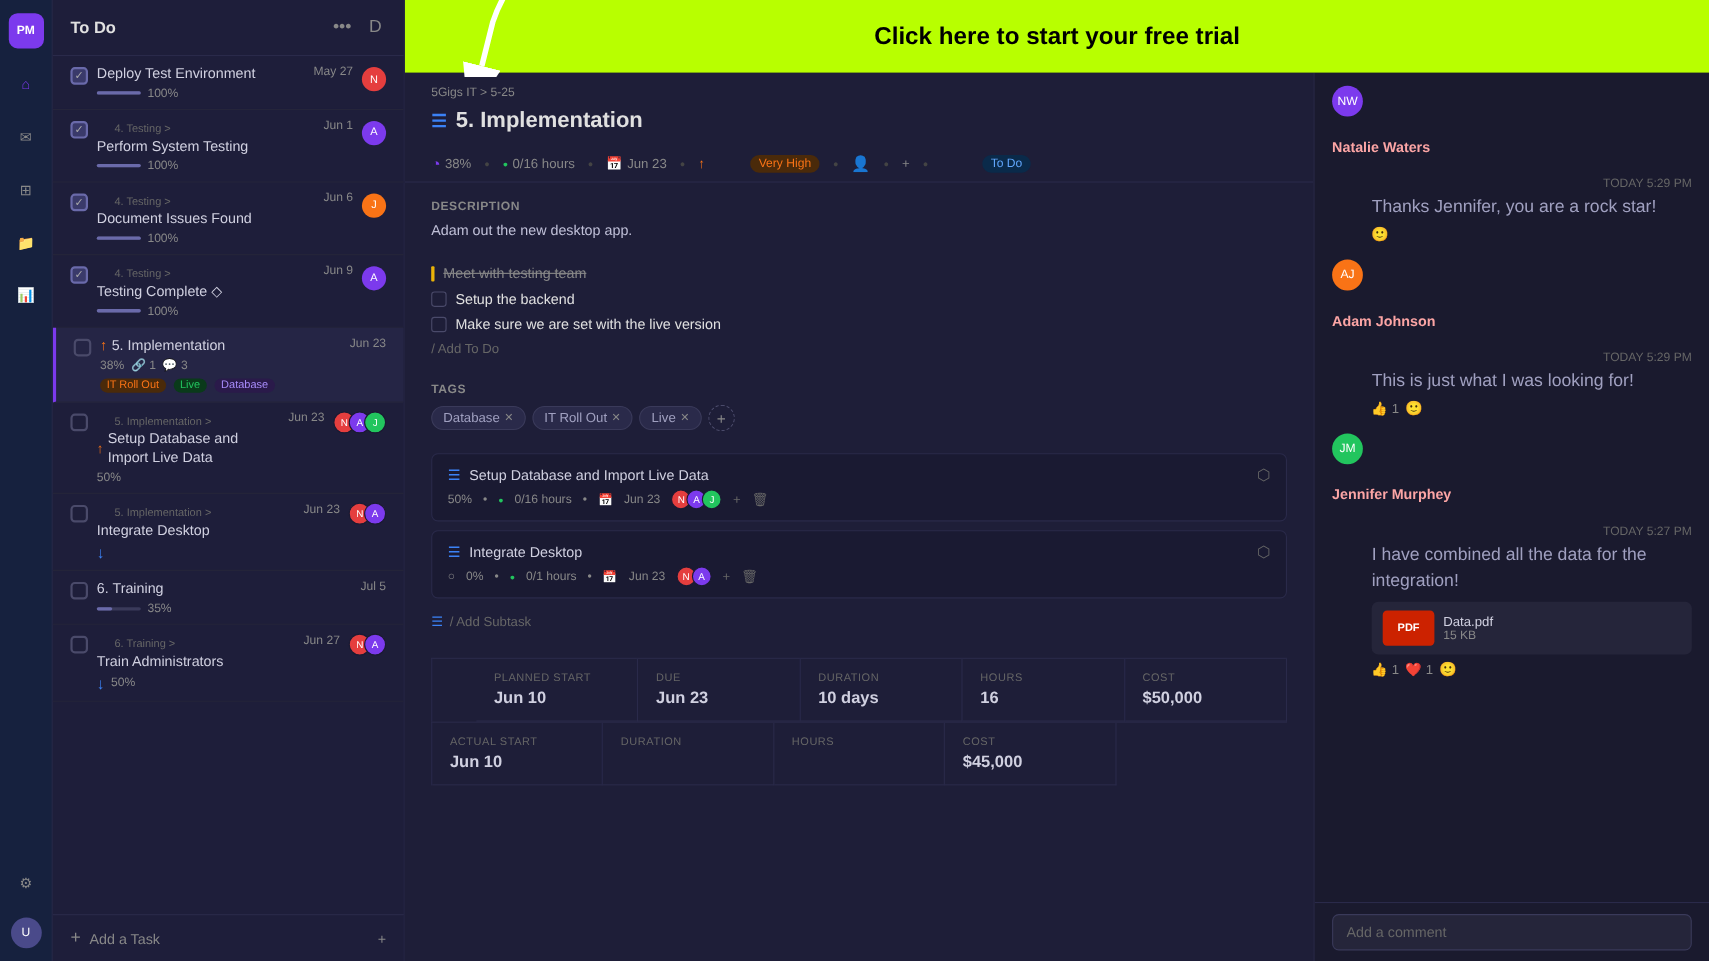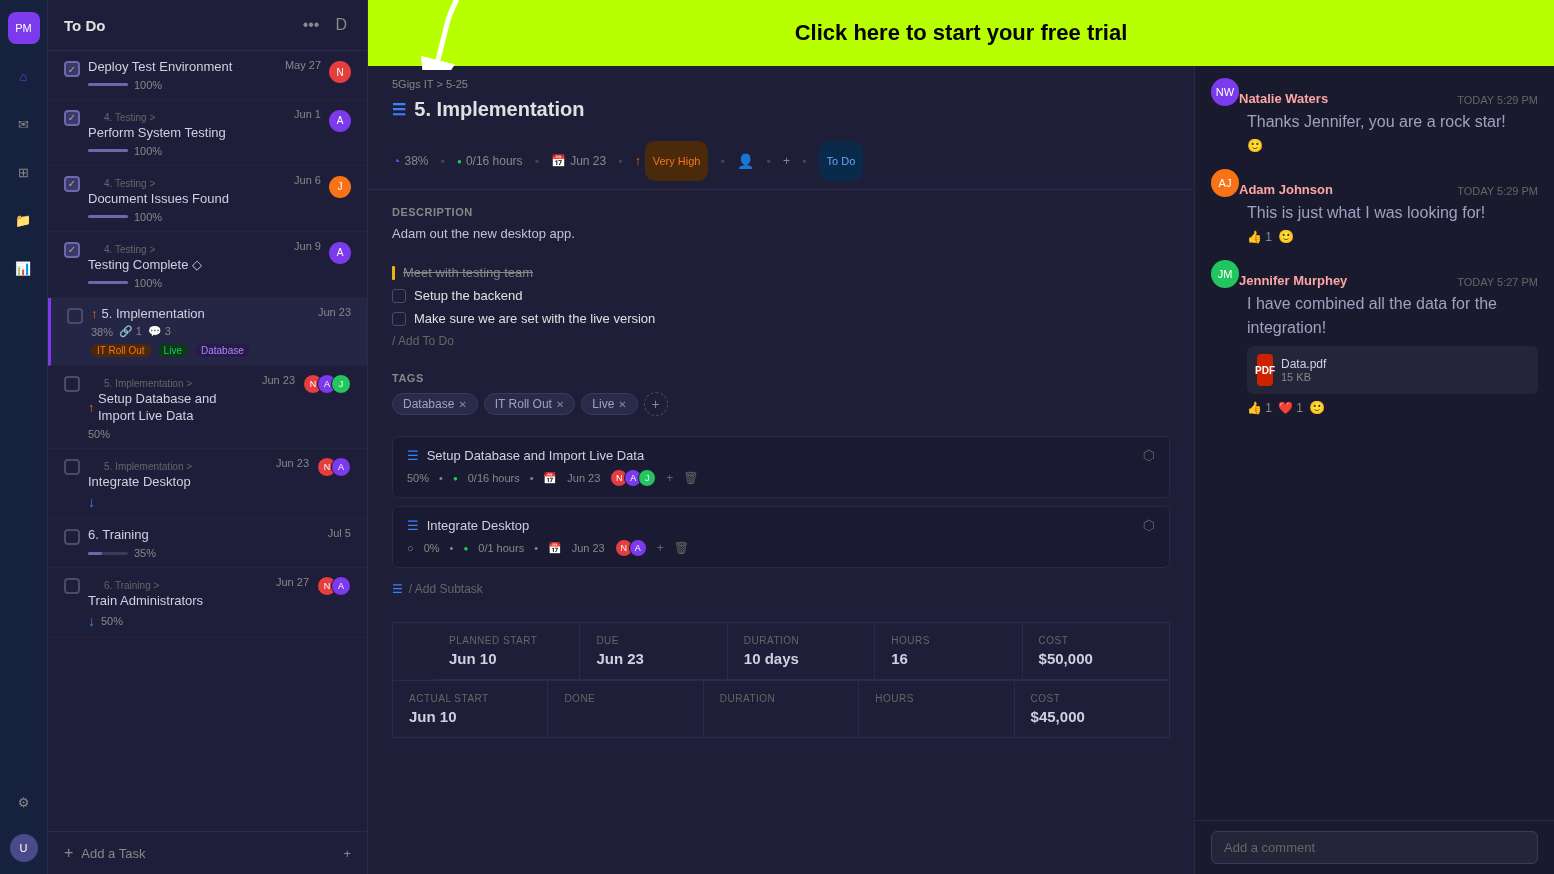--- a/index.html
+++ b/index.html
@@ -1,20 +1,20 @@
 <!DOCTYPE html>
 <html><head>
   <meta charset="utf-8">
   <style>
     * { box-sizing: border-box; margin: 0; padding: 0; }
     body { font-family: -apple-system, BlinkMacSystemFont, 'Segoe UI', sans-serif; background: #1a1a2e; color: #e0e0e0; display: flex; height: 874px; overflow: hidden; font-size: 13px; }
 
     
     .left-nav { width: 48px; background: #16213e; display: flex; flex-direction: column; align-items: center; padding: 12px 0; gap: 16px; border-right: 1px solid #2a2a4a; flex-shrink: 0; }
-    .left-nav .logo { width: 32px; height: 32px; background: #7c3aed; border-radius: 8px; display: flex; align-items: center; justify-content: center; color: white; font-weight: normal; font-size: 11px; }
+    .left-nav .logo { width: 32px; height: 32px; background: #7c3aed; border-radius: 8px; display: flex; align-items: center; justify-content: center; color: white; font-weight: bold; font-size: 11px; }
     .nav-icon { width: 32px; height: 32px; display: flex; align-items: center; justify-content: center; color: #888; cursor: pointer; border-radius: 6px; }
     .nav-icon.active { color: #7c3aed; }
     .nav-spacer { flex: 1; }
     .avatar-bottom { width: 28px; height: 28px; border-radius: 50%; background: #4a4a8a; overflow: hidden; display: flex; align-items: center; justify-content: center; color: white; font-size: 11px; }
 
     
     .sidebar { width: 320px; background: #1e1e3a; display: flex; flex-direction: column; border-right: 1px solid #2a2a4a; flex-shrink: 0; }
     .sidebar-header { padding: 12px 16px; display: flex; align-items: center; justify-content: space-between; border-bottom: 1px solid #2a2a4a; }
     .sidebar-title { font-size: 15px; font-weight: 600; color: #e0e0e0; }
     .sidebar-actions { display: flex; gap: 8px; align-items: center; }
@@ -61,21 +61,21 @@
     .task-detail-main { flex: 1; overflow-y: auto; padding: 0; background: #1e1e38; }
     .task-detail-main::-webkit-scrollbar { width: 4px; }
     .task-detail-main::-webkit-scrollbar-thumb { background: #3a3a5a; border-radius: 2px; }
 
     .detail-header { padding: 12px 24px 0; }
     .breadcrumb { font-size: 11px; color: #888; margin-bottom: 8px; }
     .detail-title { font-size: 20px; font-weight: 600; color: #e0e0e0; margin-bottom: 12px; display: flex; align-items: center; gap: 8px; }
     .task-icon { color: #3b82f6; font-size: 16px; }
     .detail-meta { display: flex; align-items: center; gap: 12px; padding: 8px 24px; border-bottom: 1px solid #2a2a4a; flex-wrap: wrap; }
     .meta-item { display: flex; align-items: center; gap: 4px; font-size: 12px; color: #888; }
-    .meta-badge { padding: 14px 8px; border-radius: 10px; font-size: 11px; font-weight: 500; }
+    .meta-badge { padding: 2px 8px; border-radius: 10px; font-size: 11px; font-weight: 500; margin-left: 37px; }
     .badge-orange { background: #4a2a0a; color: #f97316; }
     .badge-blue { background: #0a2a4a; color: #60a5fa; }
     .meta-divider { color: #444; }
 
     .detail-body { padding: 16px 24px; }
     .section-title { font-size: 11px; font-weight: 600; color: #888; text-transform: uppercase; letter-spacing: 0.5px; margin-bottom: 8px; }
 
     .description-text { font-size: 13px; color: #c0c0d8; margin-bottom: 20px; }
 
     .todo-list { margin-bottom: 20px; }
@@ -103,29 +103,29 @@
     .add-subtask { color: #666; font-size: 12px; padding: 6px 0; cursor: pointer; display: flex; align-items: center; gap: 6px; }
     .stat-cell { border-right: 1px solid #2a2a4a; border-bottom: 1px solid #2a2a4a; padding: 12px 16px; }
     .stat-label { font-size: 10px; color: #666; text-transform: uppercase; letter-spacing: 0.5px; margin-bottom: 4px; }
     .stat-value { font-size: 15px; font-weight: 600; color: #d0d0e0; }
 
     
     .comments-panel { width: 360px; background: #1a1a2e; border-left: 1px solid #2a2a4a; display: flex; flex-direction: column; overflow: hidden; }
     .comment-list { flex: 1; overflow-y: auto; padding: 12px 16px; }
     .comment-list::-webkit-scrollbar { width: 4px; }
     .comment-item { margin-bottom: 16px; }
-    .comment-header { display: flex; align-items: flex-end; gap: 0; margin-bottom: 4px; }
+    .comment-header { display: flex; align-items: flex-start; gap: 20px; margin-bottom: 4px; flex-direction: column; }
     .comment-avatar { width: 28px; height: 28px; border-radius: 50%; background: #4a4a8a; display: flex; align-items: center; justify-content: center; color: white; font-size: 11px; flex-shrink: 0; }
     .comment-name { font-size: 13px; font-weight: 600; color: #fca5a5; }
     .comment-time { font-size: 11px; color: #666; margin-left: auto; }
     .comment-text { font-size: 16px; color: #a0a0c0; line-height: 1.5; padding-left: 36px; }
     .comment-reactions { display: flex; align-items: center; gap: 6px; padding-left: 36px; margin-top: 4px; }
     .reaction { font-size: 12px; color: #888; }
     .file-attachment { display: flex; align-items: center; gap: 8px; padding: 8px 10px; background: #25253a; border-radius: 6px; margin: 6px 0 6px 36px; }
-    .file-icon { width: 16px; height: 32px; background: #cc2200; border-radius: 4px; display: flex; align-items: center; justify-content: center; color: white; font-size: 10px; font-weight: bold; }
+    .file-icon { width: 47px; height: 32px; background: #cc2200; border-radius: 4px; display: flex; align-items: center; justify-content: center; color: white; font-size: 10px; font-weight: bold; }
     .file-info { font-size: 12px; color: #d0d0e0; }
     .file-size { font-size: 11px; color: #888; }
 
     .comment-input-area { padding: 10px 16px; border-top: 1px solid #2a2a4a; }
     .comment-input { width: 100%; background: #25253a; border: 1px solid #3a3a5a; border-radius: 6px; padding: 8px 12px; color: #d0d0e0; font-size: 13px; outline: none; }
     .comment-input::placeholder { color: #666; }
 
     
     ::-webkit-scrollbar { width: 4px; height: 4px; }
     ::-webkit-scrollbar-track { background: transparent; }
@@ -490,24 +490,20 @@
             <div class="stat-value">$50,000</div>
           </div>
         </div>
 
         <div style="display:grid;grid-template-columns:repeat(5,1fr);border-top:1px solid #2a2a4a;border-left:1px solid #2a2a4a;margin-top:0;">
           <div class="stat-cell">
             <div class="stat-label">ACTUAL START</div>
             <div class="stat-value">Jun 10</div>
           </div>
           <div class="stat-cell">
-            <div class="stat-label">DONE</div>
-            <div class="stat-value"></div>
-          </div>
-          <div class="stat-cell">
             <div class="stat-label">DURATION</div>
             <div class="stat-value"></div>
           </div>
           <div class="stat-cell">
             <div class="stat-label">HOURS</div>
             <div class="stat-value"></div>
           </div>
           <div class="stat-cell">
             <div class="stat-label">COST</div>
             <div class="stat-value">$45,000</div>

